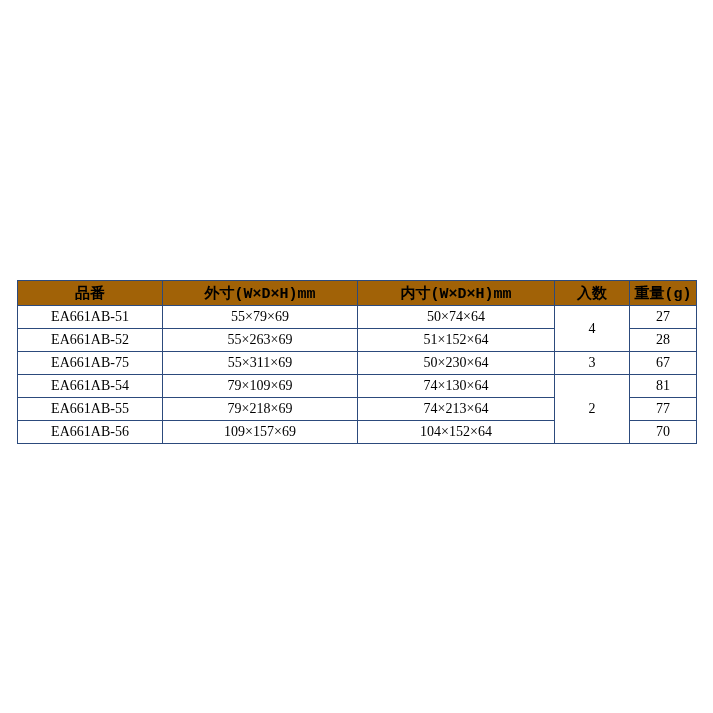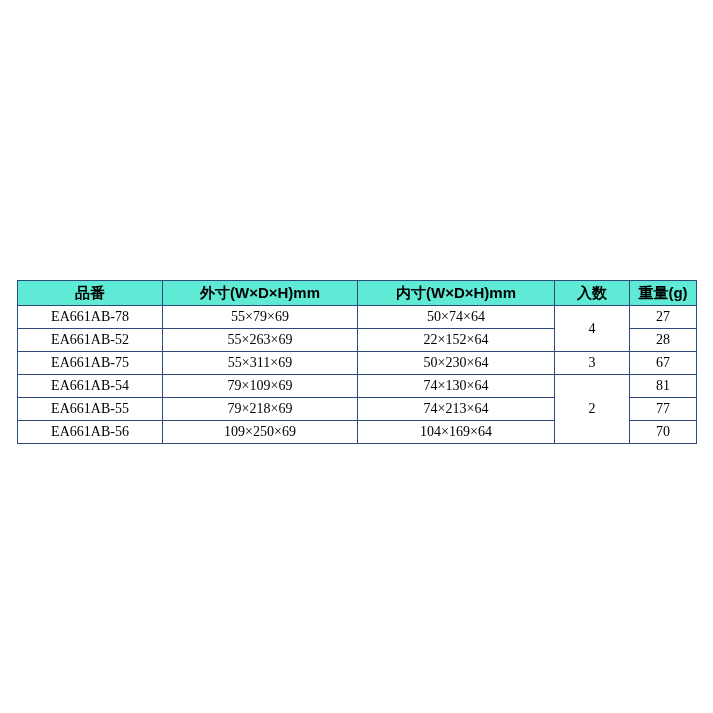--- a/index.html
+++ b/index.html
@@ -35,25 +35,25 @@
     text-align: center;
     vertical-align: middle;
     font-size: 14px;
     color: #000000;
     height: 22px;
     padding: 0;
     white-space: nowrap;
     font-family: "Liberation Serif", serif;
   }
   table.spec thead th {
-    background: #5eead4;
+    background: #a16207;
     font-weight: bold;
     font-size: 15px;
     height: 24px;
-    font-family: Liberation Sans, sans-serif;
+    font-family: Liberation Mono, monospace;
     margin-top: 17px;
   }
   table.spec tbody td {
     background: #ffffff;
   }
   td.code {
     text-align: left;
     padding-left: 9px;
   }
   .col-code { width: 145px; }
@@ -80,30 +80,30 @@
         <tr>
           <th>品番</th>
           <th>外寸(W×D×H)mm</th>
           <th>内寸(W×D×H)mm</th>
           <th>入数</th>
           <th>重量(g)</th>
         </tr>
       </thead>
       <tbody>
         <tr>
-          <td class="code">EA661AB-78</td>
+          <td class="code">EA661AB-51</td>
           <td>55×79×69</td>
           <td>50×74×64</td>
           <td rowspan="2">4</td>
           <td>27</td>
         </tr>
         <tr>
           <td class="code">EA661AB-52</td>
           <td>55×263×69</td>
-          <td>22×152×64</td>
+          <td>51×152×64</td>
           <td>28</td>
         </tr>
         <tr>
           <td class="code">EA661AB-75</td>
           <td>55×311×69</td>
           <td>50×230×64</td>
           <td rowspan="1">3</td>
           <td>67</td>
         </tr>
         <tr>
@@ -114,21 +114,21 @@
           <td>81</td>
         </tr>
         <tr>
           <td class="code">EA661AB-55</td>
           <td>79×218×69</td>
           <td>74×213×64</td>
           <td>77</td>
         </tr>
         <tr>
           <td class="code">EA661AB-56</td>
-          <td>109×250×69</td>
-          <td>104×169×64</td>
+          <td>109×157×69</td>
+          <td>104×152×64</td>
           <td>70</td>
         </tr>
       </tbody>
     </table>
   </div>
 
 </div>
 
 </body></html>

